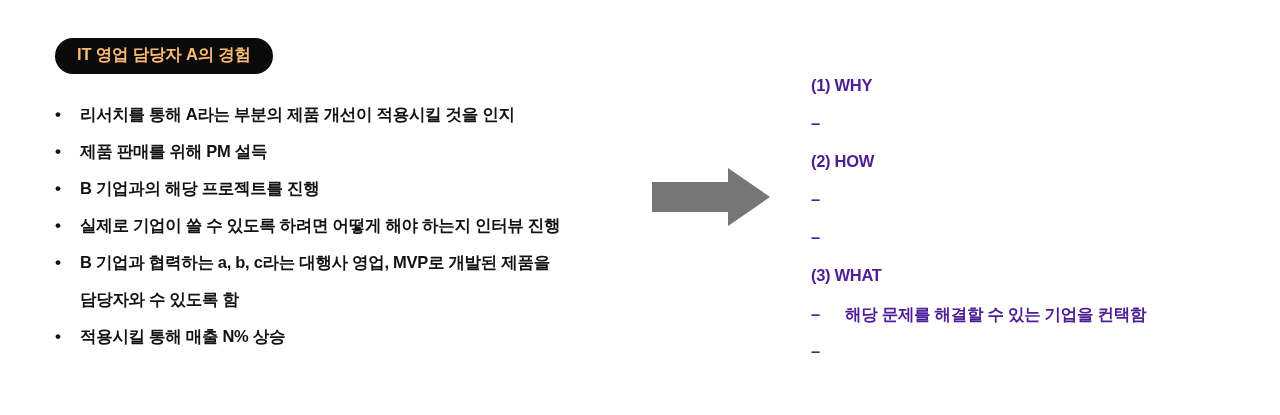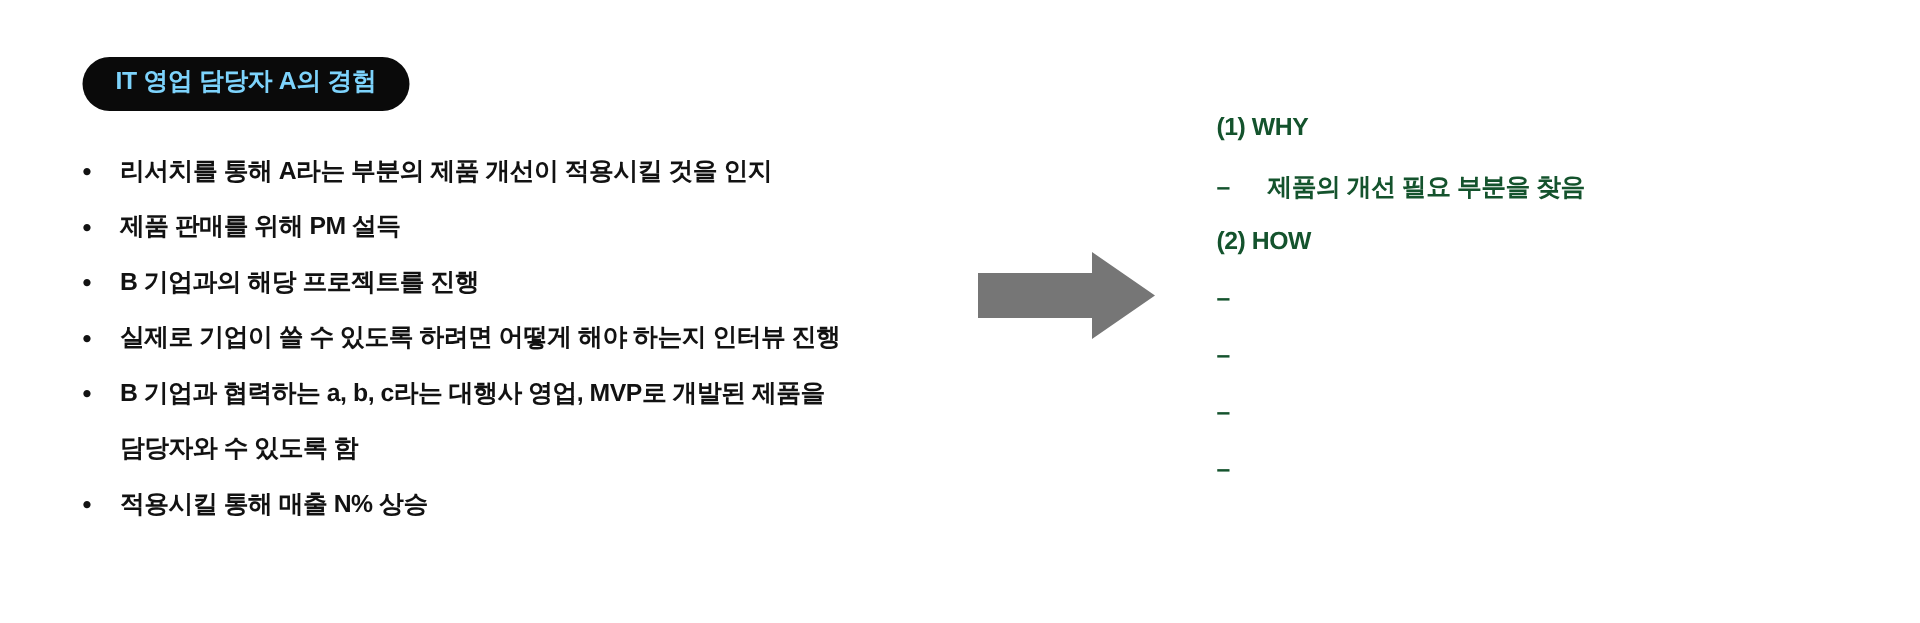--- a/index.html
+++ b/index.html
@@ -27,21 +27,21 @@
   #left-panel {
     position: absolute;
     left: 55px;
     top: 38px;
     width: 600px;
   }
 
   #title-pill {
     display: inline-block;
     background: #0a0a0a;
-    color: #7dd3fc;
+    color: #fdba74;
     border-radius: 999px;
     padding: 7px 22px 9px 22px;
     font-size: 16.5px;
     font-weight: 600;
     letter-spacing: -0.2px;
     line-height: 1.2;
     white-space: nowrap;
   }
 
   #left-list {
@@ -93,21 +93,21 @@
     top: 76px;
     width: 460px;
   }
 
   .right-row {
     display: flex;
     align-items: baseline;
     height: 38px;
     font-size: 16.5px;
     letter-spacing: -0.3px;
-    color: #14532d;
+    color: #4c1d95;
   }
 
   .right-row.heading {
     font-weight: 700;
   }
 
   .right-row.sub {
     font-weight: 600;
   }
 
@@ -178,38 +178,41 @@
   </div>
 
   <div id="right-panel">
 
     <div class="right-row heading">
       <span class="row-heading-text">(1) WHY</span>
     </div>
 
     <div class="right-row sub">
       <span class="row-marker">–</span>
-      <span class="row-text">제품의 개선 필요 부분을 찾음</span>
     </div>
 
     <div class="right-row heading">
       <span class="row-heading-text">(2) HOW</span>
     </div>
 
     <div class="right-row sub">
       <span class="row-marker">–</span>
     </div>
 
     <div class="right-row sub">
       <span class="row-marker">–</span>
     </div>
 
-
-    <div class="right-row sub">
-      <span class="row-marker">–</span>
+    <div class="right-row heading">
+      <span class="row-heading-text">(3) WHAT</span>
+    </div>
+
+    <div class="right-row sub">
+      <span class="row-marker">–</span>
+      <span class="row-text">해당 문제를 해결할 수 있는 기업을 컨택함</span>
     </div>
 
     <div class="right-row sub">
       <span class="row-marker">–</span>
     </div>
 
   </div>
 
 </div>
 

